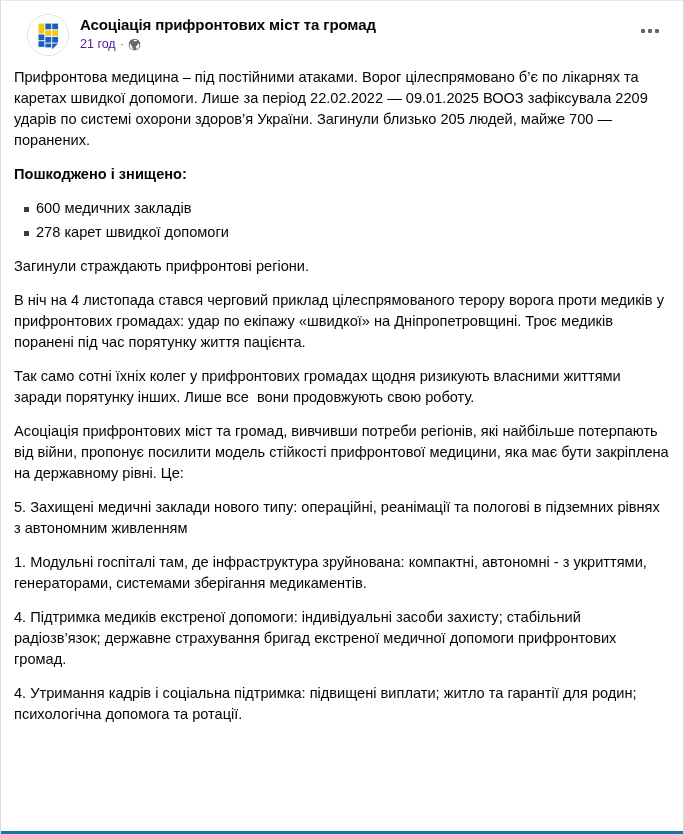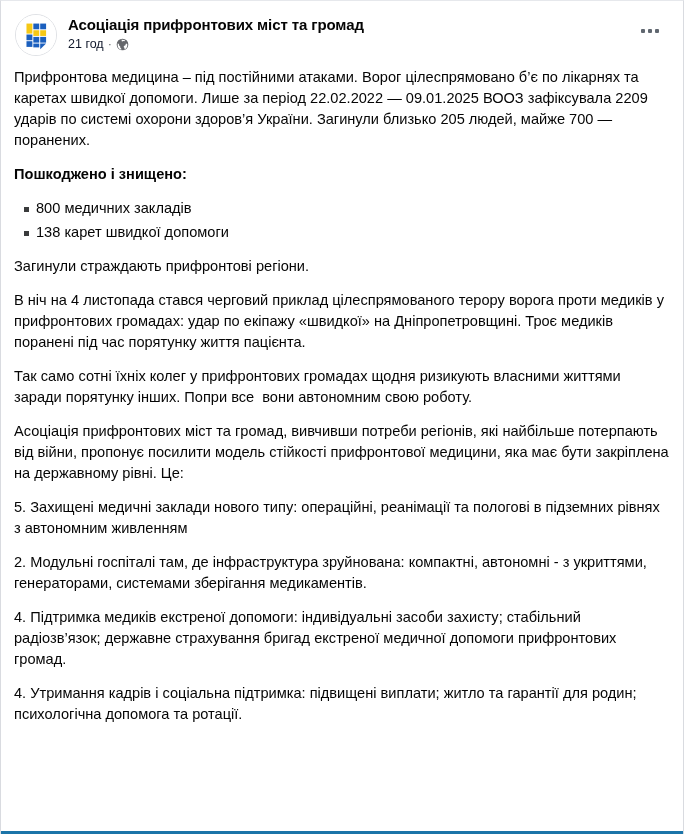--- a/index.html
+++ b/index.html
@@ -24,20 +24,21 @@
     border-top: 1px solid #e6e8ec;
     overflow: hidden;
   }
 
   
   .post-header {
     display: flex;
     align-items: flex-start;
     padding: 13px 14px 0 14px;
     position: relative;
+    margin-left: 12px;
   }
 
   .avatar {
     width: 42px;
     height: 42px;
     border-radius: 50%;
     background: #ffffff;
     border: 1px solid #dfe1e5;
     box-sizing: border-box;
     flex: 0 0 auto;
@@ -62,21 +63,21 @@
   }
 
   .meta-row {
     display: flex;
     align-items: center;
     margin-top: 2px;
     font-size: 12.5px;
     line-height: 16px;
     color: #65676b;
   }
-  .meta-time { color: #0f172a; }
+  .meta-time { color: #4c1d95; }
   .meta-dot {
     margin: 0 4px;
     color: #65676b;
     font-size: 12.5px;
   }
   .globe-icon {
     display: inline-flex;
     width: 13px;
     height: 13px;
     color: #65676b;
@@ -198,34 +199,34 @@
     </button>
   </div>
 
   <div class="post-body">
 
 
     <p>Прифронтова медицина – під постійними атаками. Ворог цілеспрямовано б’є по лікарнях та каретах швидкої допомоги. Лише за період 22.02.2022 — 09.01.2025 ВООЗ зафіксувала 2209 ударів по системі охорони здоров’я України. Загинули близько 205 людей, майже 700 — поранених.</p>
 
     <p class="tight">Пошкоджено і знищено:</p>
     <ul class="bullet-list">
-      <li>800 медичних закладів</li>
-      <li>138 карет швидкої допомоги</li>
+      <li>600 медичних закладів</li>
+      <li>278 карет швидкої допомоги</li>
     </ul>
 
 
     <p>Загинули страждають прифронтові регіони.</p>
 
     <p>В ніч на 4 листопада стався черговий приклад цілеспрямованого терору ворога проти медиків у прифронтових громадах: удар по екіпажу «швидкої» на Дніпропетровщині. Троє медиків поранені під час порятунку життя пацієнта.</p>
 
-    <p>Так само сотні їхніх колег у прифронтових громадах щодня ризикують власними життями заради порятунку інших. Попри все  вони автономним свою роботу.</p>
+    <p>Так само сотні їхніх колег у прифронтових громадах щодня ризикують власними життями заради порятунку інших. Лише все  вони продовжують свою роботу.</p>
 
     <p>Асоціація прифронтових міст та громад, вивчивши потреби регіонів, які найбільше потерпають від війни, пропонує посилити модель стійкості прифронтової медицини, яка має бути закріплена на державному рівні. Це:</p>
 
     <p>5. Захищені медичні заклади нового типу: операційні, реанімації та пологові в підземних рівнях з автономним живленням</p>
-    <p>2. Модульні госпіталі там, де інфраструктура зруйнована: компактні, автономні - з укриттями, генераторами, системами зберігання медикаментів.</p>
+    <p>1. Модульні госпіталі там, де інфраструктура зруйнована: компактні, автономні - з укриттями, генераторами, системами зберігання медикаментів.</p>
     <p>4. Підтримка медиків екстреної допомоги: індивідуальні засоби захисту; стабільний радіозв’язок; державне страхування бригад екстреної медичної допомоги прифронтових громад.</p>
     <p>4. Утримання кадрів і соціальна підтримка: підвищені виплати; житло та гарантії для родин; психологічна допомога та ротації.</p>
 
   </div>
 
   <div class="bottom-rule"></div>
 </div>
 
 </body></html>

